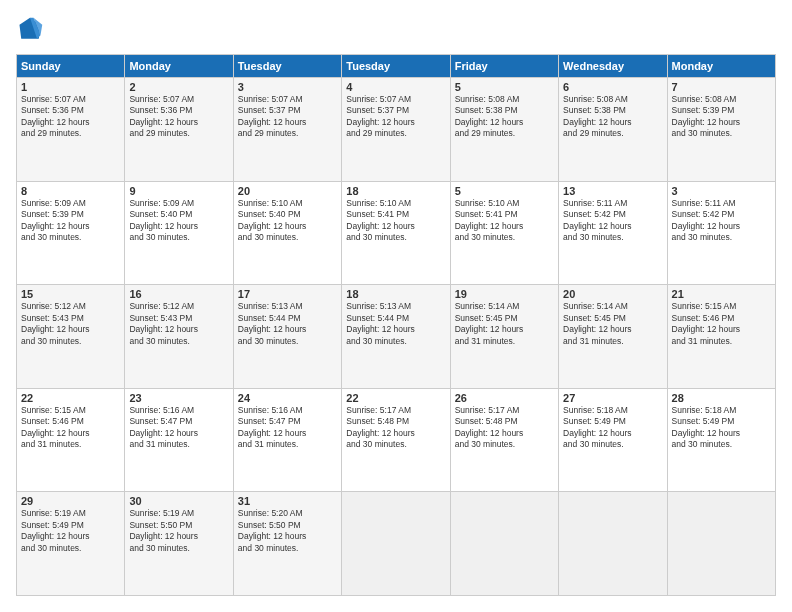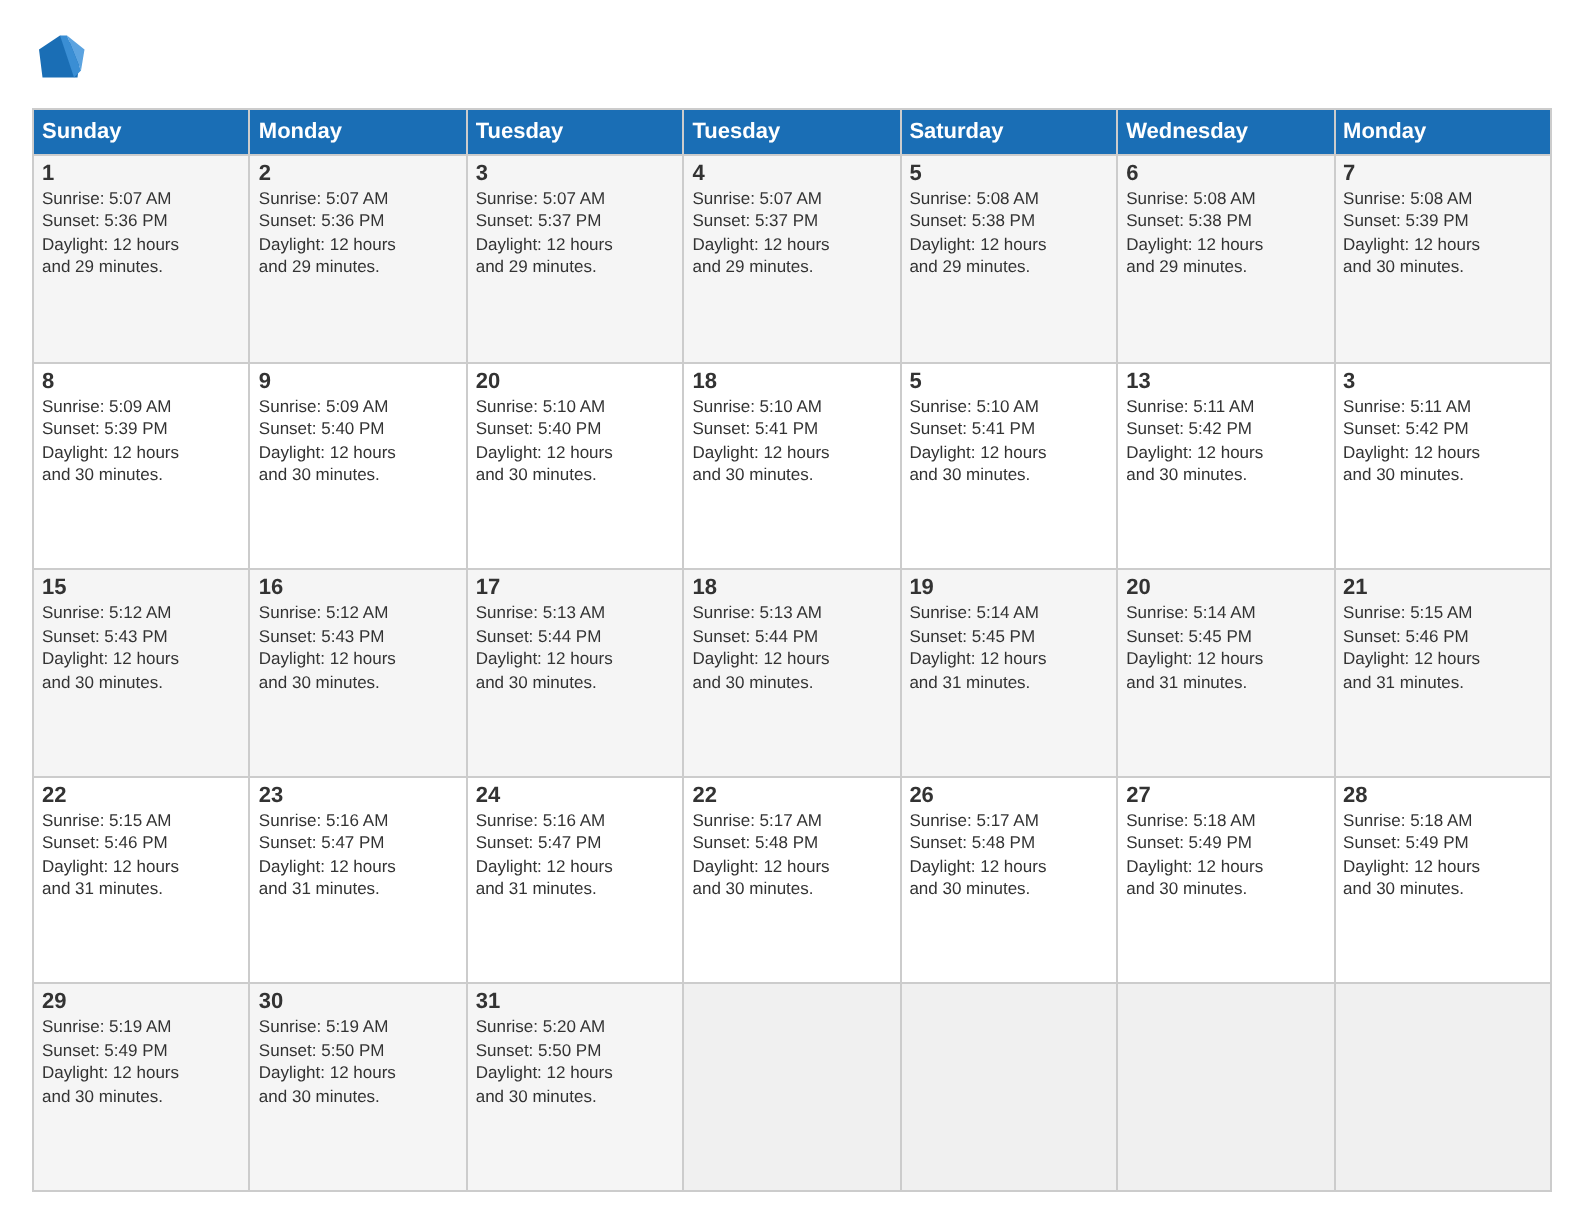--- a/index.html
+++ b/index.html
@@ -126,21 +126,21 @@
     </div>
   </div>
 
   <table class="calendar">
     <thead>
       <tr>
       <th>Sunday</th>
           <th>Monday</th>
           <th>Tuesday</th>
           <th>Tuesday</th>
-          <th>Saturday</th>
+          <th>Friday</th>
           <th>Wednesday</th>
           <th>Monday</th>
         </tr>
     </thead>
     <tbody id="calendar-body">
     <tr>
           <td>
             <span class="day-num">1</span>
             <div class="day-info">Sunrise: 5:07 AM<br>Sunset: 5:36 PM<br>Daylight: 12 hours<br>and 29 minutes.</div>
           </td>

